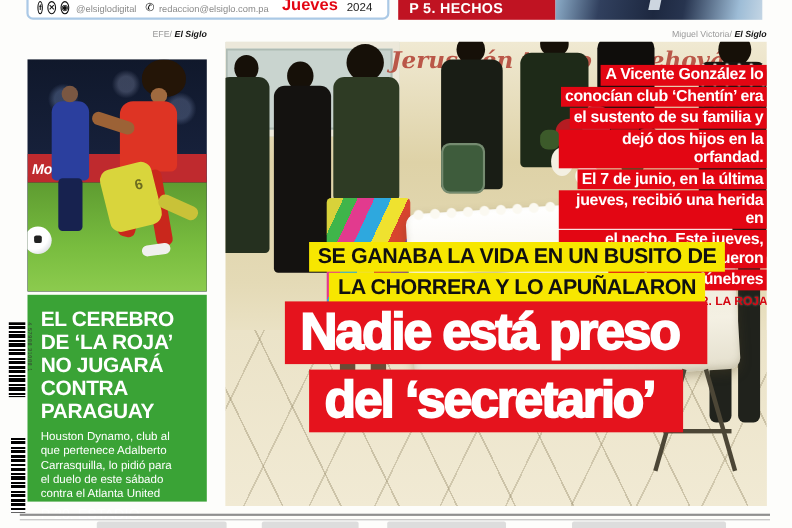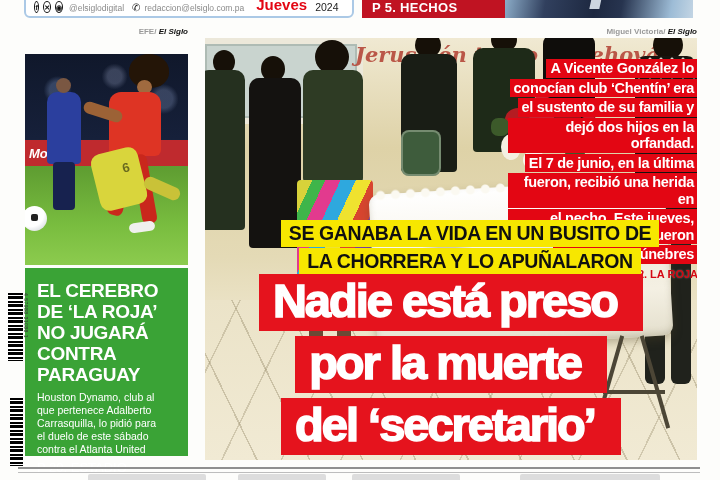--- a/index.html
+++ b/index.html
@@ -21,21 +21,21 @@
   .hechos{position:absolute;left:362px;top:-9px;width:143px;height:27px;background:#c01322;
           color:#fff;font-weight:bold;font-size:13px;display:flex;align-items:flex-end;
           padding:0 0 3px 10px;box-sizing:border-box;letter-spacing:.3px;}
   .topfrag{position:absolute;left:505px;top:-9px;width:188px;height:27px;
            background:linear-gradient(100deg,#8fb0cc 0%,#31405e 22%,#1d2840 48%,#27344f 62%,#9dbcd6 88%,#c3d5e4 100%);}
   .topfrag:before{content:"";position:absolute;left:86px;top:2px;width:10px;height:16px;
            background:#cdd6e0;transform:skewX(-12deg);}
 
   
   .credit{position:absolute;top:27px;font-size:8px;white-space:nowrap;}
-  .credit .by{color:#9a9a9a;font-weight:bold;}
+  .credit .by{color:#9a9a9a;font-weight:normal;}
   .credit .brand{color:#111;font-weight:bold;font-style:italic;}
   .credit.left{left:120px;width:68px;text-align:right;}
   .credit.right{right:23px;text-align:right;}
 
   
   .soccer{position:absolute;left:25px;top:54px;width:163px;height:211px;overflow:hidden;
           background:linear-gradient(180deg,#10182b 0%,#16203a 40%,#22304e 50%,#16203a 51%);}
   .crowdblur{position:absolute;left:0;top:0;width:163px;height:90px;
           background:radial-gradient(circle at 20% 40%,rgba(90,110,150,.5) 0 8px,transparent 14px),
                      radial-gradient(circle at 55% 25%,rgba(120,130,160,.4) 0 7px,transparent 13px),
@@ -252,34 +252,33 @@
       <div class="flower" style="left:360px;top:104px;width:20px;height:18px;background:#3c5a2a;border-radius:40%;"></div>
       <div class="flower" style="left:286px;top:80px;width:18px;height:18px;background:#3c5a2a;border-radius:40%;"></div>
     </div>
 
     <div class="deck">
       <span class="line">A Vicente González lo</span><br>
       <span class="line">conocían club ‘Chentín’ era</span><br>
       <span class="line">el sustento de su familia y</span><br>
       <span class="line">dejó dos hijos en la orfandad.</span><br>
       <span class="line">El 7 de junio, en la última</span><br>
-      <span class="line">fueron, recibió una herida en</span><br>
+      <span class="line">jueves, recibió una herida en</span><br>
       <span class="line">el pecho. Este jueves, fueron</span><br>
       <span class="line">sus honras fúnebres</span>
       <div class="pref">P 22. LA ROJA</div>
     </div>
 
     <div class="kicker">
       <span class="line">SE GANABA LA VIDA EN UN BUSITO DE</span><br>
       <span class="line">LA CHORRERA Y LO APUÑALARON</span>
     </div>
 
     <div class="headline">
       <span class="line">Nadie está preso</span>
-      <span class="line">por la muerte</span>
       <span class="line">del ‘secretario’</span>
     </div>
   </div>
 
   <div class="botrule"></div>
   <div class="cutoff" style="left:88px;width:118px;"></div>
   <div class="cutoff" style="left:238px;width:88px;"></div>
   <div class="cutoff" style="left:352px;width:108px;"></div>
   <div class="cutoff" style="left:520px;width:140px;"></div>
 

